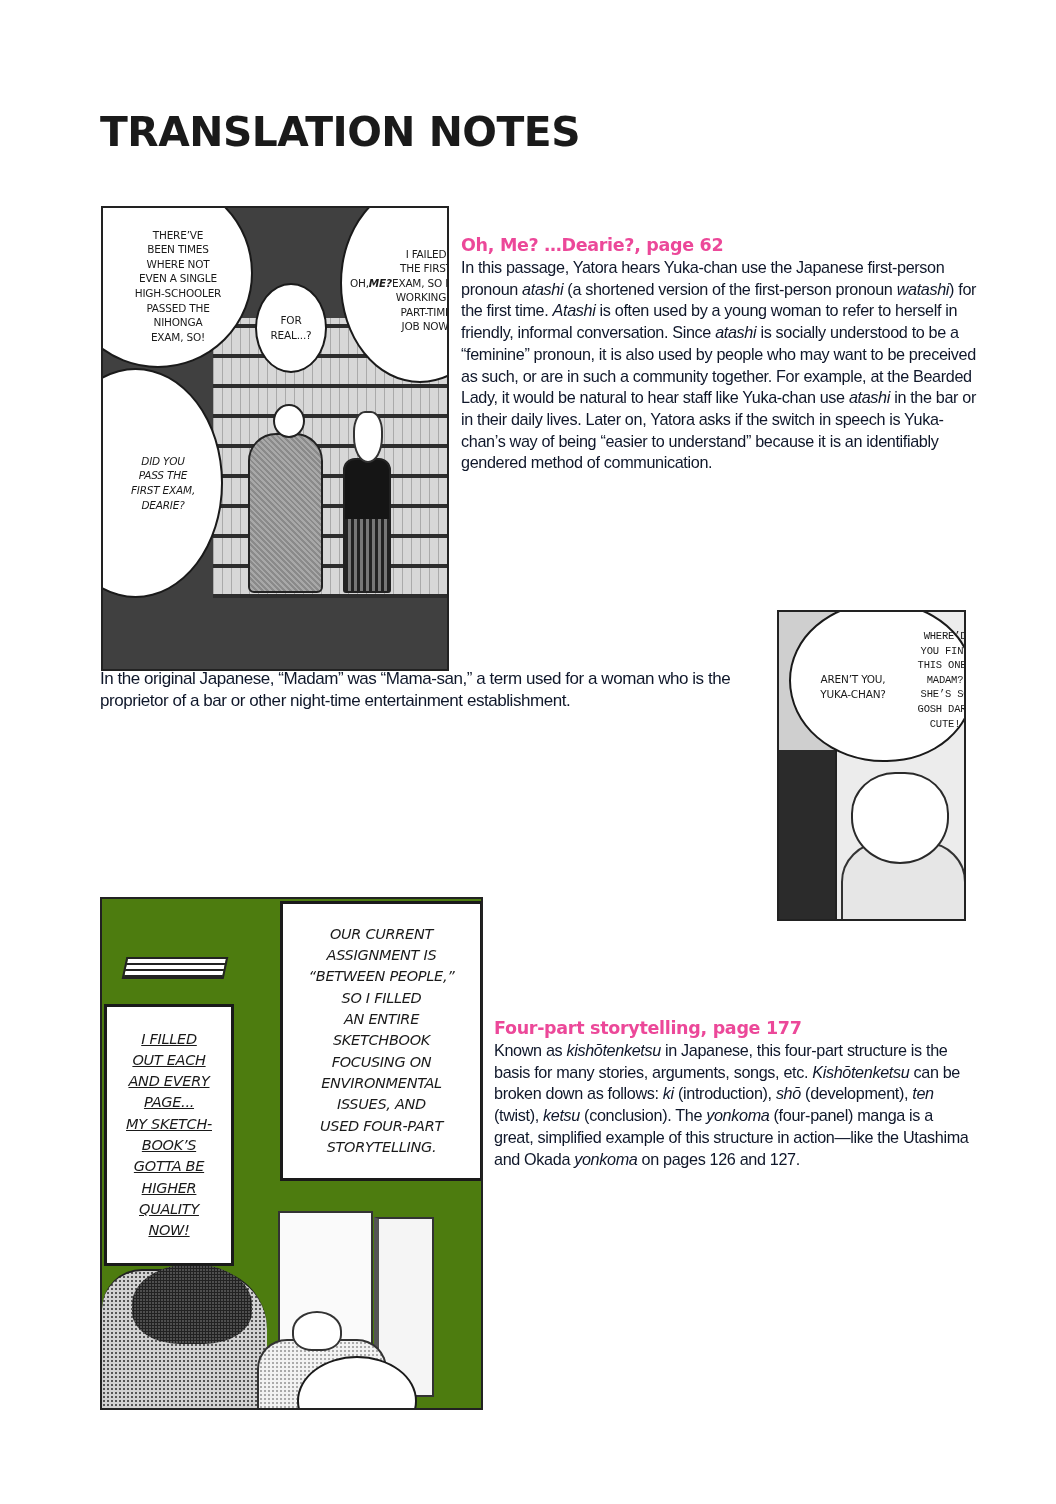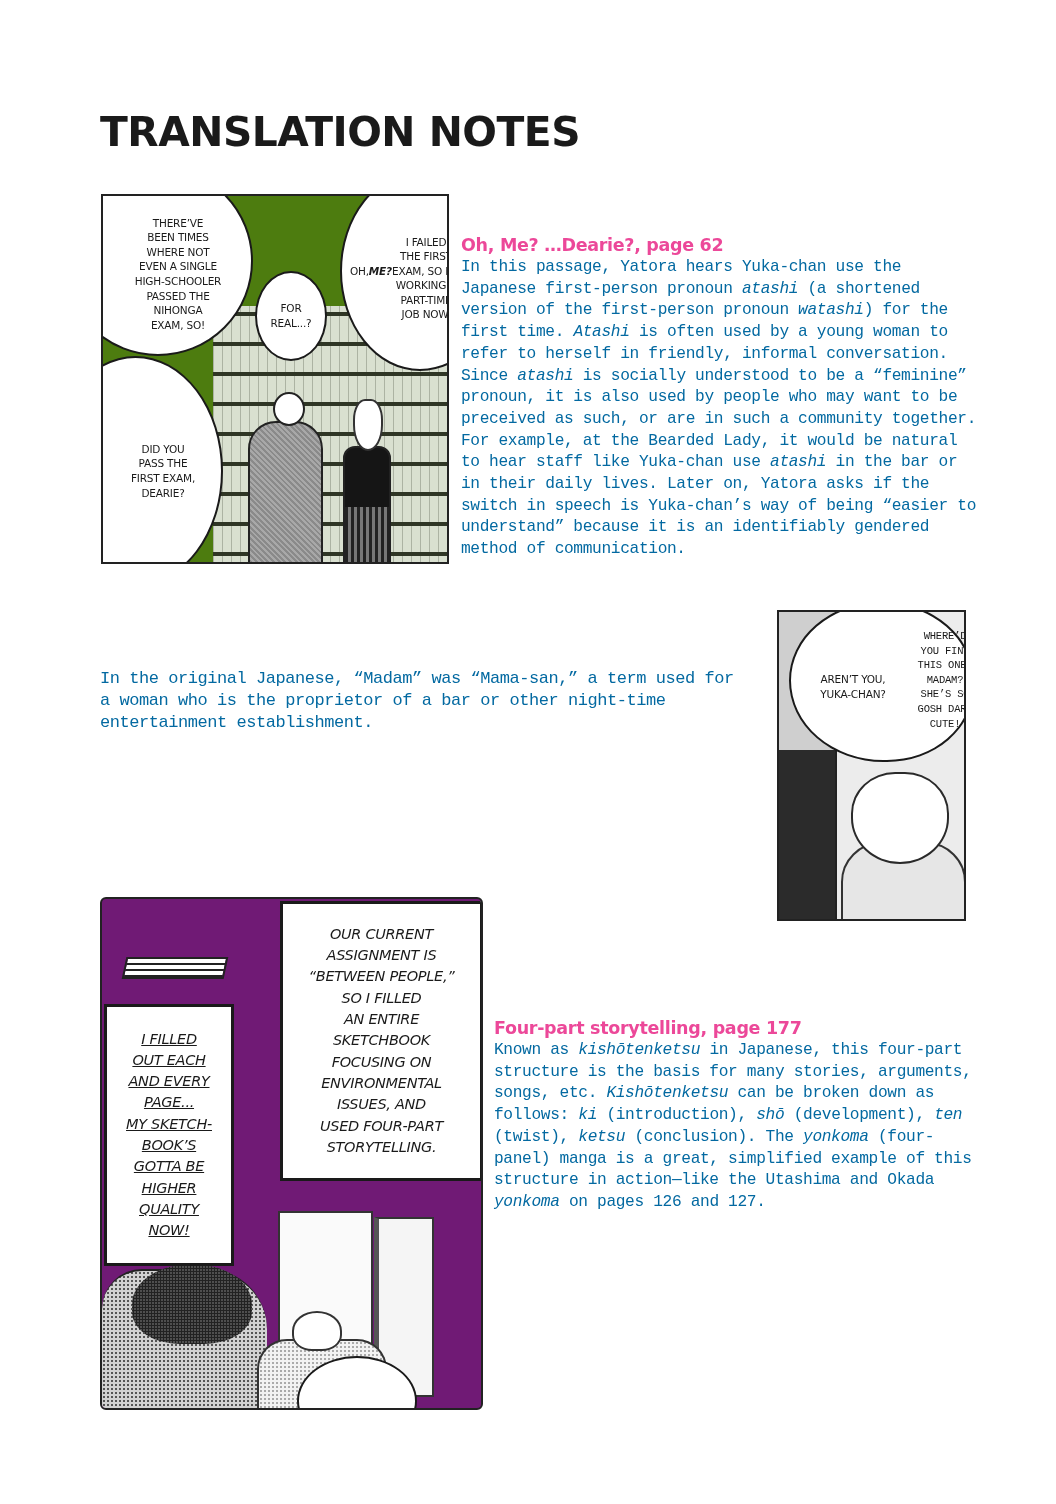--- a/index.html
+++ b/index.html
@@ -14,38 +14,38 @@
       transform: scaleX(1.02); transform-origin: left top;
     }
 
     .note { position: absolute; }
     .note-heading {
       font-family: "DejaVu Sans", sans-serif; font-weight: bold;
       font-size: 17.5px; line-height: 24px; color: #ec4899;
       letter-spacing: -0.3px;
     }
     .note-body {
-      font-family: Liberation Mono, monospace;
-      font-size: 16.2px; line-height: 21.7px; color: #0369a1;
+      font-family: Liberation Sans, sans-serif;
+      font-size: 16.2px; line-height: 21.7px; color: #0f172a;
       letter-spacing: -0.35px;
     }
     .note-body i { font-style: italic; }
 
     #note-dearie { left: 461px; top: 233px; width: 520px; }
     #note-madam { left: 100px; top: 668px; width: 640px; }
     #note-madam .note-body { font-size: 17px; letter-spacing: -0.45px; line-height: 21.8px; }
     #note-fourpart { left: 494px; top: 1016px; width: 480px; }
 
     
     .panel {
       position: absolute; border: 2.5px solid #222; background: #f4f4f4; overflow: hidden;
     }
-    #panel-1 { left: 101px; top: 194px; width: 348px; height: 370px; background: #4d7c0f; }
+    #panel-1 { left: 101px; top: 206px; width: 348px; height: 465px; background: #404040; }
     #panel-2 { left: 777px; top: 610px; width: 189px; height: 311px; background: #ececec; }
-    #panel-3 { left: 100px; top: 897px; width: 383px; height: 513px; background: #701a75; border-radius: 6px; }
+    #panel-3 { left: 100px; top: 897px; width: 383px; height: 513px; background: #4d7c0f; }
 
     .bubble {
       position: absolute; background: #fff; border: 2px solid #1a1a1a; border-radius: 50%;
       display: flex; align-items: center; justify-content: center; text-align: center;
       font-family: "DejaVu Sans", sans-serif; font-size: 10.5px; line-height: 14.6px;
       color: #1a1a1a; letter-spacing: -0.2px; white-space: pre-line;
     }
     .caption-box {
       position: absolute; background: #fff; border: 3px solid #1a1a1a;
       display: flex; align-items: center; justify-content: center; text-align: center;
@@ -157,21 +157,21 @@
 EXAM, SO!</div>
   <div class="bubble" style="left:152px; top:75px; width:72px; height:90px;">FOR
 REAL...?</div>
   <div class="bubble" style="left:237px; top:-25px; width:160px; height:200px; padding:0 30px 0 0;">OH, <b><i>ME?</i></b>
 I FAILED
 THE FIRST
 EXAM, SO I’M
 WORKING A
 PART-TIME
 JOB NOW.</div>
-  <div class="bubble" style="left:-55px; top:160px; width:175px; height:230px; padding:0 0 0 55px;">DID YOU
+  <div class="bubble" style="left:-55px; top:160px; width:175px; height:230px; padding:0 0 0 55px;font-style:italic;">DID YOU
 PASS THE
 FIRST EXAM,
 DEARIE?</div>
 </div>
 
 <div class="note" id="note-dearie">
   <h2 class="note-heading">Oh, Me? …Dearie?, page 62</h2>
   <p class="note-body"><span>In this passage, Yatora hears Yuka-chan use the Japanese first-person pronoun </span><i>atashi</i><span> (a shortened version of the first-person pronoun </span><i>watashi</i><span>) for the first time. </span><i>Atashi</i><span> is often used by a young woman to refer to herself in friendly, informal conversation. Since </span><i>atashi</i><span> is socially understood to be a “feminine” pronoun, it is also used by people who may want to be preceived as such, or are in such a community together. For example, at the Bearded Lady, it would be natural to hear staff like Yuka-chan use </span><i>atashi</i><span> in the bar or in their daily lives. Later on, Yatora asks if the switch in speech is Yuka-chan’s way of being “easier to understand” because it is an identifiably gendered method of communication.</span></p>
 </div>
 

